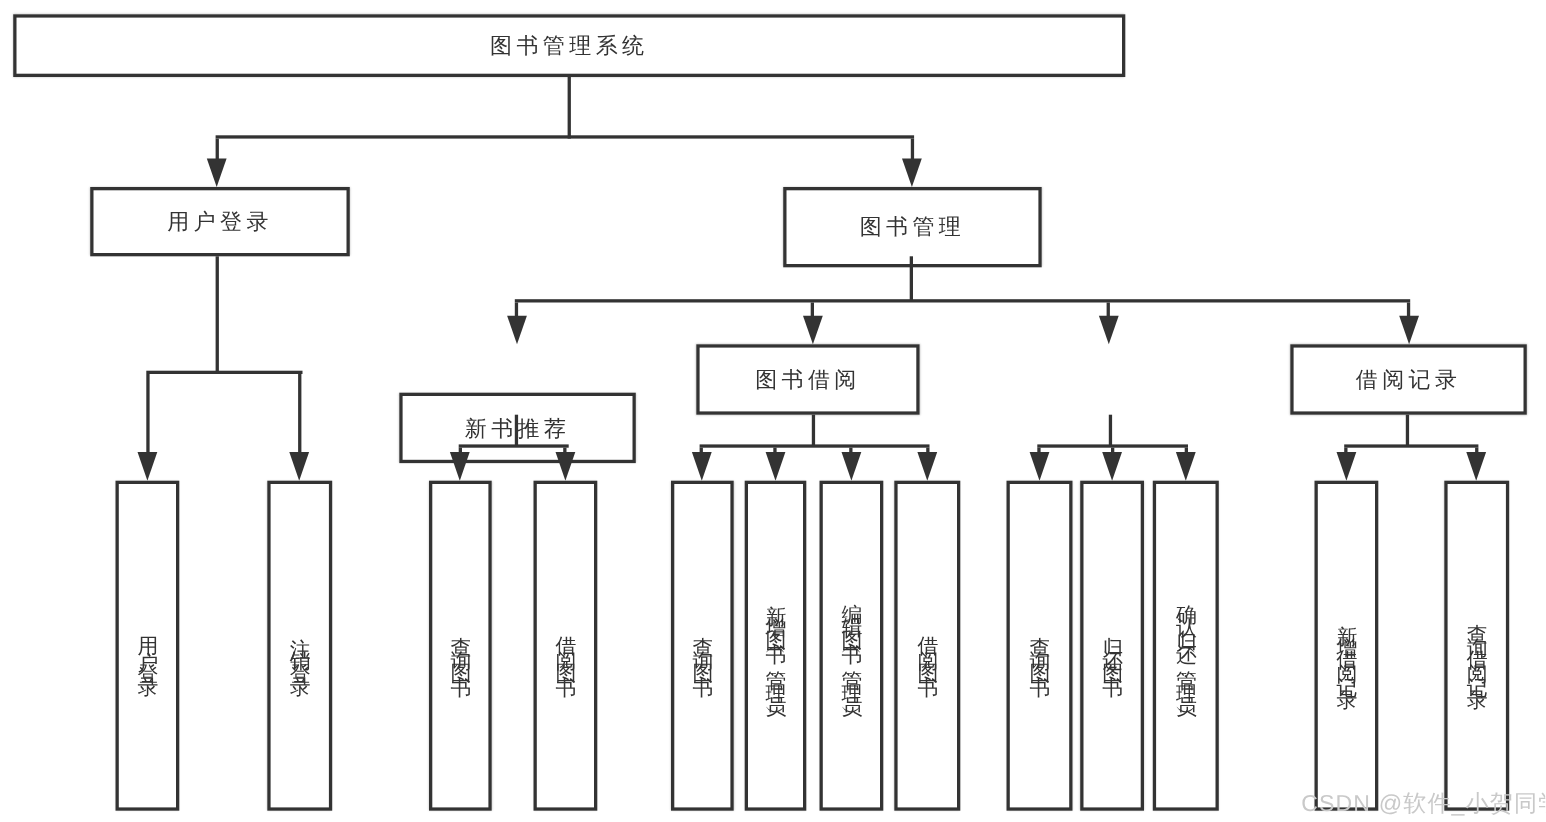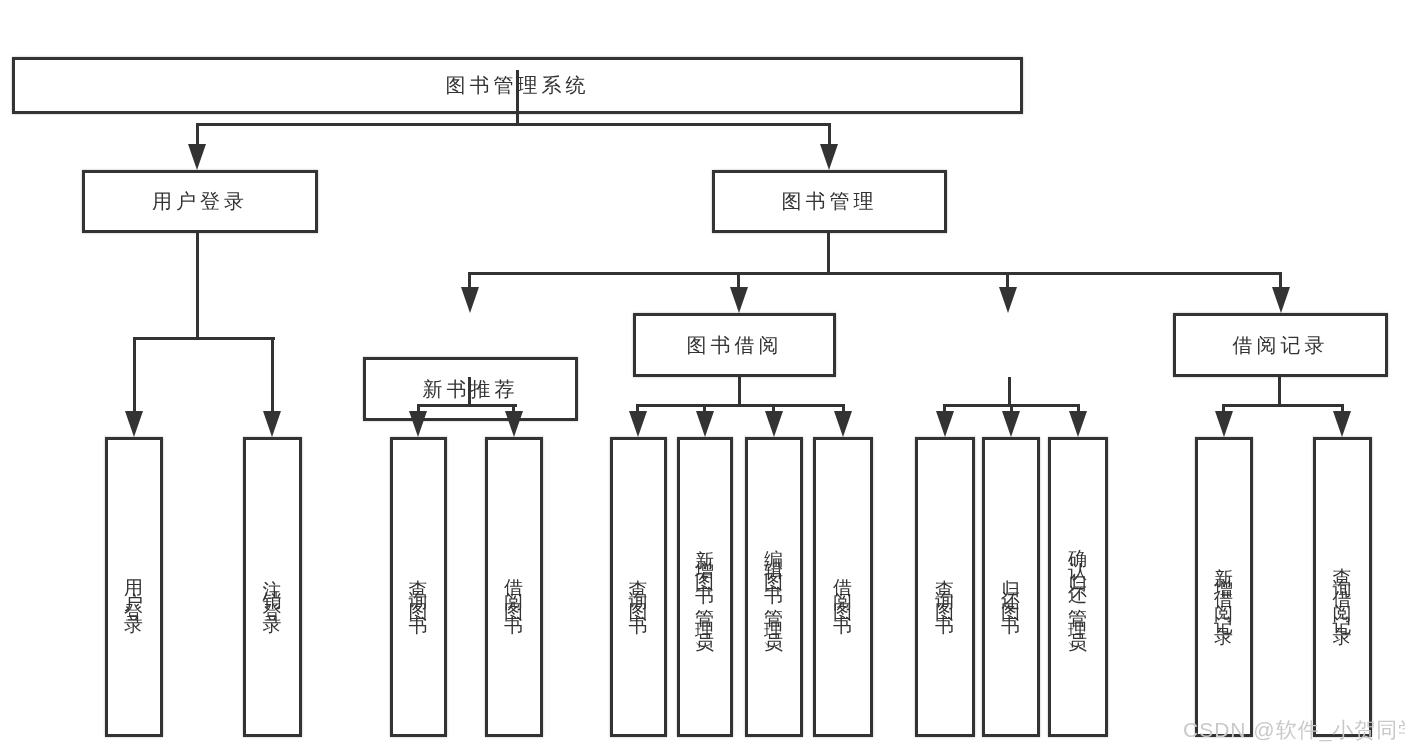--- a/index.html
+++ b/index.html
@@ -14,31 +14,31 @@
   .arrow{position:absolute;width:0;height:0;border-left:9px solid transparent;
          border-right:9px solid transparent;border-top:26px solid #333;}
   .watermark{position:absolute;left:1183px;top:716px;font-size:21px;letter-spacing:1px;
              color:#c9c9c9;z-index:9;white-space:nowrap;}
 </style>
 </head>
 <body>
 
 <div id="stage">
 
-  <div class="box" style="left:12px;top:13px;width:1011px;height:57px;margin-top:44px;">图书管理系统</div>
+  <div class="box" style="left:12px;top:13px;width:1011px;height:57px;">图书管理系统</div>
 
   <div class="line" style="left:516px;top:70px;width:3px;height:56px;"></div>
   <div class="line" style="left:196px;top:123px;width:635px;height:3px;"></div>
   <div class="line" style="left:196px;top:126px;width:3px;height:20px;"></div>
   <div class="arrow" style="left:188px;top:144px;"></div>
   <div class="line" style="left:828px;top:126px;width:3px;height:20px;"></div>
   <div class="arrow" style="left:820px;top:144px;"></div>
 
   <div class="box" style="left:82px;top:170px;width:236px;height:63px;">用户登录</div>
-  <div class="box" style="left:712px;top:170px;width:235px;height:63px;">图书管理</div>
+  <div class="box" style="left:712px;top:170px;width:235px;height:73px;">图书管理</div>
 
   <div class="line" style="left:196px;top:233px;width:3px;height:106px;"></div>
   <div class="line" style="left:133px;top:337px;width:142px;height:3px;"></div>
   <div class="line" style="left:133px;top:340px;width:3px;height:72px;"></div>
   <div class="arrow" style="left:125px;top:411px;"></div>
   <div class="line" style="left:271px;top:340px;width:3px;height:72px;"></div>
   <div class="arrow" style="left:263px;top:411px;"></div>
 
   <div class="line" style="left:827px;top:233px;width:3px;height:41px;"></div>
   <div class="line" style="left:468px;top:272px;width:814px;height:3px;"></div>

